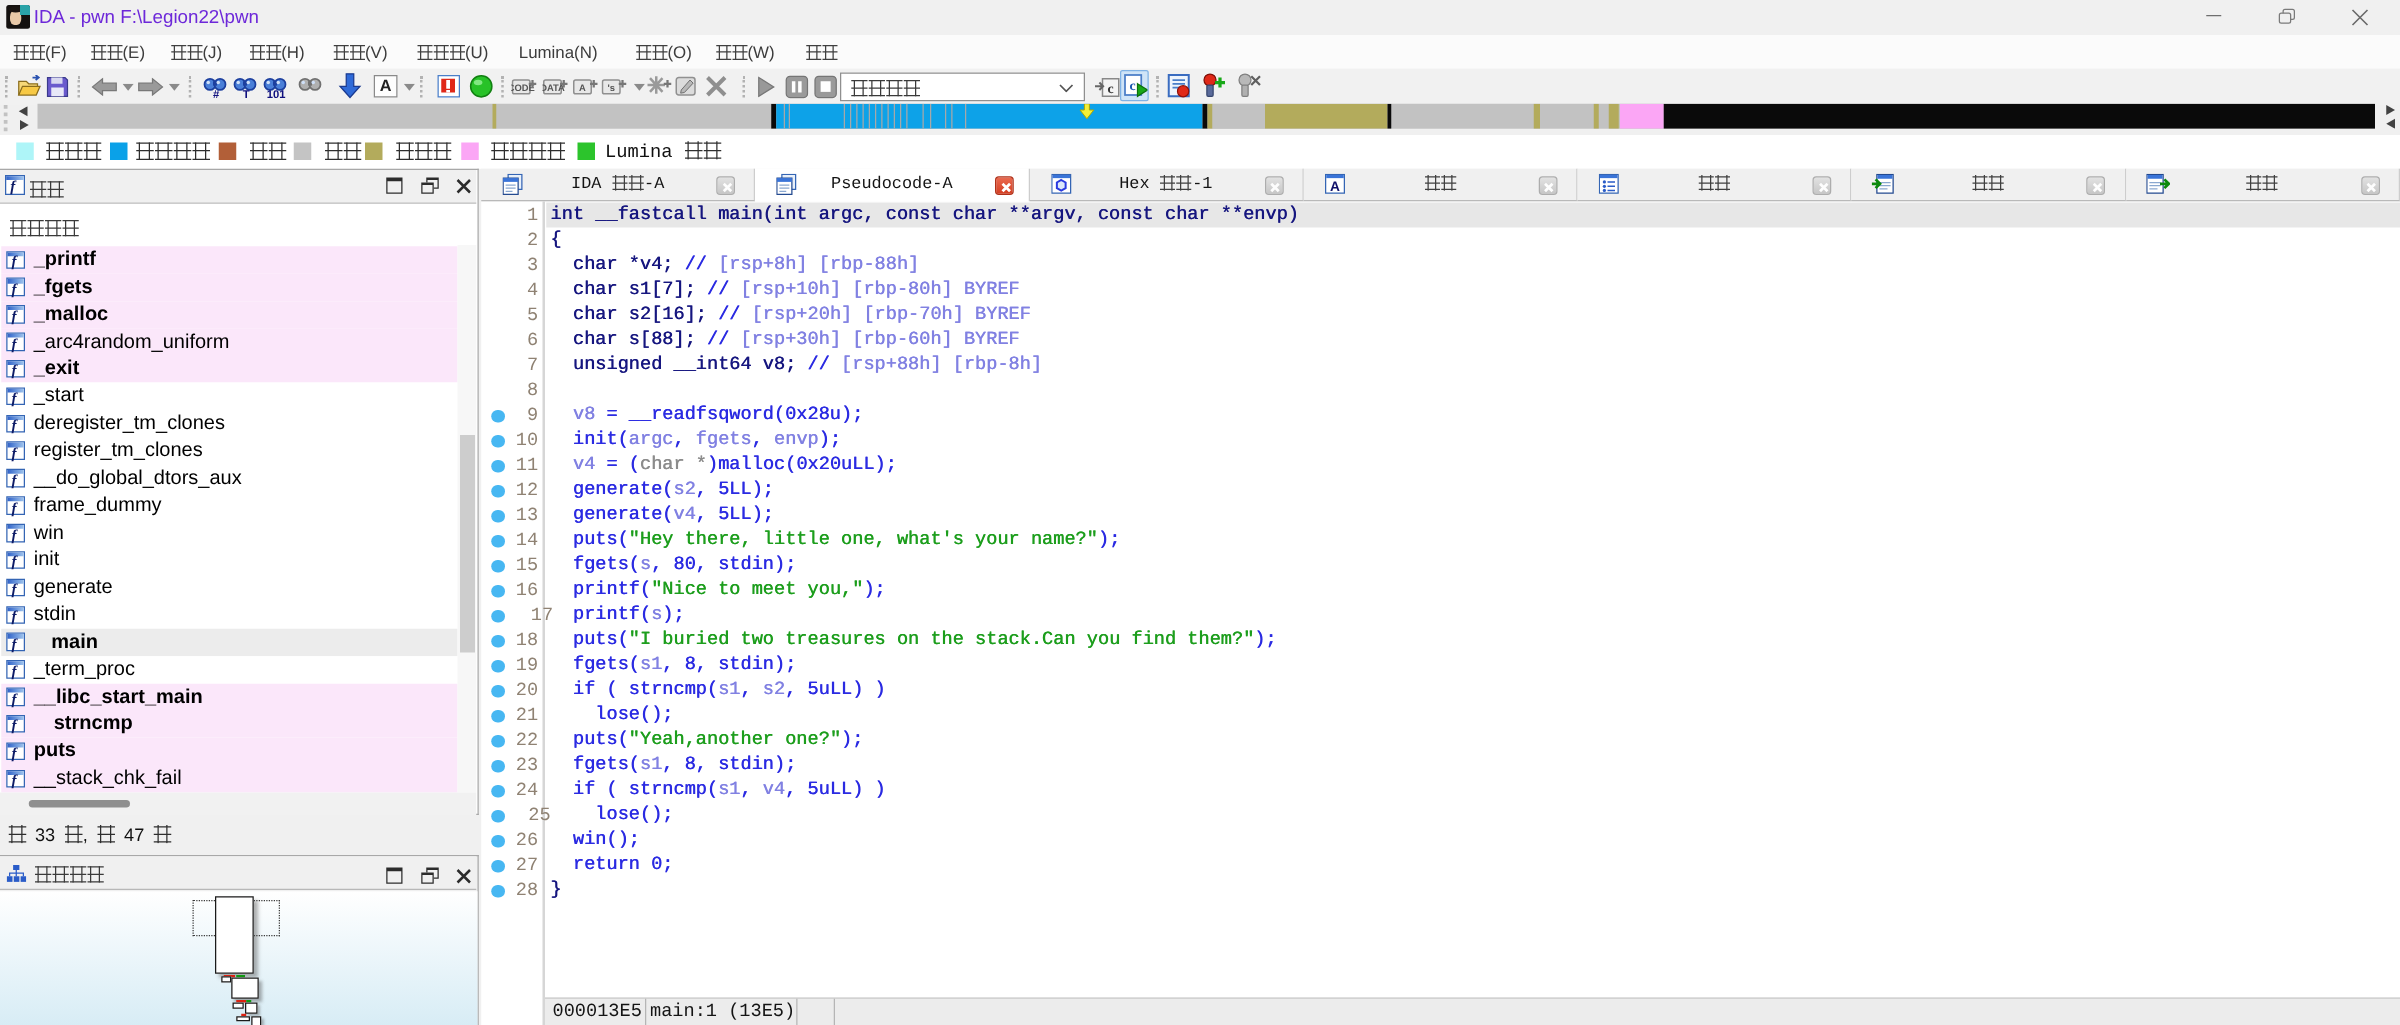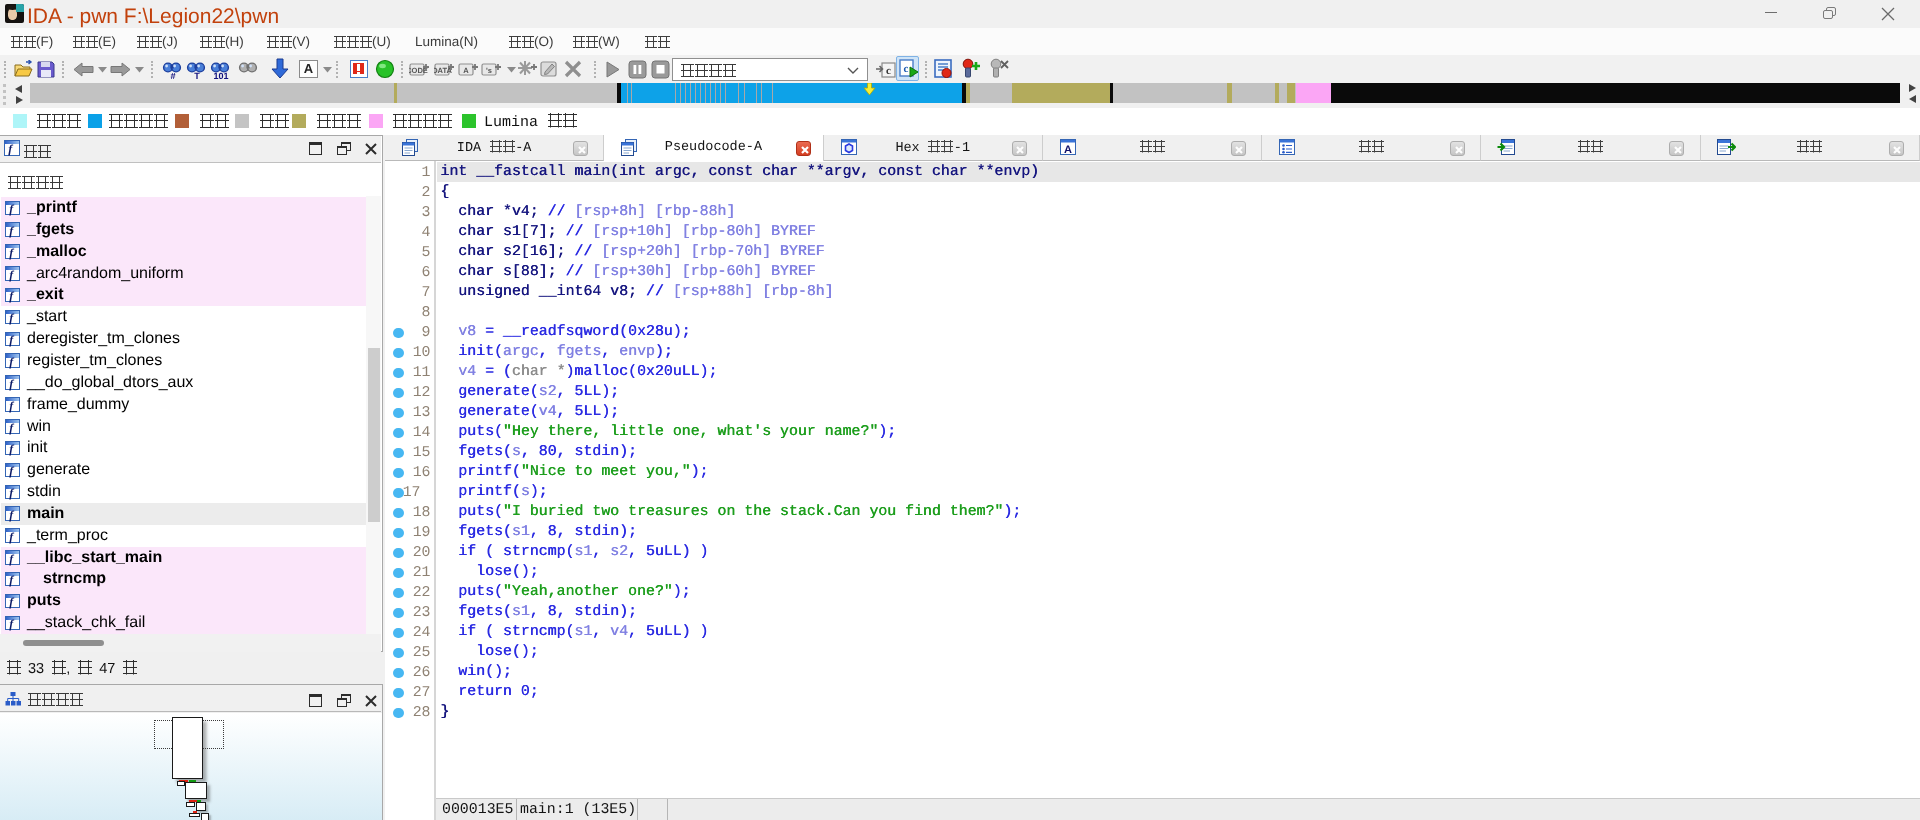--- a/index.html
+++ b/index.html
@@ -46,21 +46,21 @@
 .hseg{position:absolute;top:0;height:100%}
 .hdl{position:absolute;width:2px;top:61px;height:17px;border-left:2px dotted #b2b2b2}
 </style></head>
 <body>
 <div class="abs" style="left:0;top:0;width:1920px;height:28px;background:#f0f0f0">
 <div class="abs" style="left:5px;top:4px;width:19px;height:19px;background:#14110f;border-radius:2px;overflow:hidden">
 <div class="abs" style="left:3px;top:4px;width:9px;height:12px;background:#e8c9a8;border-radius:45% 45% 40% 40%"></div>
 <div class="abs" style="left:2px;top:1px;width:11px;height:5px;background:#1a1512;border-radius:50%"></div>
 <div class="abs" style="right:0;top:0;width:8px;height:8px;background:#2aa3a8"></div>
     </div>
-<div class="abs" style="left:27px;top:5px;font-size:21px;color:#c2410c">IDA - pwn F:\Legion22\pwn</div>
+<div class="abs" style="left:27px;top:5px;font-size:15px;color:#6d28d9">IDA - pwn F:\Legion22\pwn</div>
 <div class="abs" style="left:1765px;top:12px;width:12px;height:1.4px;background:#6e6e6e"></div>
 <div class="abs" style="left:1823px;top:7px;width:14px;height:13px">
 <div class="abs" style="left:3px;top:0;width:9.5px;height:9px;border:1.2px solid #7a7a7a;border-radius:2px"></div>
 <div class="abs" style="left:0;top:3px;width:9.5px;height:9px;border:1.2px solid #7a7a7a;border-radius:2px;background:#f0f0f0"></div>
     </div>
 <svg class="abs" style="left:1881px;top:7px" width="14" height="14">
 <path d="M1 1 L13 13 M13 1 L1 13" stroke="#6a6a6a" stroke-width="1.3"></path>
     </svg>
 </div>
 <div class="abs" style="left:0;top:28px;width:1920px;height:27px;background:#fbfbfb"></div>
@@ -409,21 +409,21 @@
         <b></b>
         <s>f</s>
       </span>
 <span style="position:absolute;left:26px;top:0">stdin</span>
     </div>
 <div class="row" style="top:366.90px;width:365px;background:#ececec;font-weight:bold">
 <span class="ficon" style="left:4px;top:3.5px;width:14.5px;height:14.5px">
         <b></b>
         <s>f</s>
       </span>
-<span style="position:absolute;left:26px;top:0">main</span>
+<span style="position:absolute;left:40px;top:0">main</span>
     </div>
 <div class="row" style="top:388.75px;width:365px;background:#fff;font-weight:normal">
 <span class="ficon" style="left:4px;top:3.5px;width:14.5px;height:14.5px">
         <b></b>
         <s>f</s>
       </span>
 <span style="position:absolute;left:26px;top:0">_term_proc</span>
     </div>
 <div class="row" style="top:410.60px;width:365px;background:#fbe7fa;font-weight:bold">
 <span class="ficon" style="left:4px;top:3.5px;width:14.5px;height:14.5px">
@@ -629,21 +629,21 @@
 <div class="code abs" style="left:440.3px;top:403.7px;height:20px"><span class="st">  generate(</span><span class="va">v4</span><span class="st">, 5LL);</span></div>
 <div class="ln abs" style="left:385px;top:424.6px;width:45.5px">14</div>
 <div class="dot" style="left:393px;top:427.6px"></div>
 <div class="code abs" style="left:440.3px;top:423.7px;height:20px"><span class="st">  puts(</span><span class="sg">"Hey there, little one, what's your name?"</span><span class="st">);</span></div>
 <div class="ln abs" style="left:385px;top:444.6px;width:45.5px">15</div>
 <div class="dot" style="left:393px;top:447.6px"></div>
 <div class="code abs" style="left:440.3px;top:443.7px;height:20px"><span class="st">  fgets(</span><span class="va">s</span><span class="st">, 80, stdin);</span></div>
 <div class="ln abs" style="left:385px;top:464.6px;width:45.5px">16</div>
 <div class="dot" style="left:393px;top:467.6px"></div>
 <div class="code abs" style="left:440.3px;top:463.7px;height:20px"><span class="st">  printf(</span><span class="sg">"Nice to meet you,"</span><span class="st">);</span></div>
-<div class="ln abs" style="left:375px;top:484.6px;width:45.5px">17</div>
+<div class="ln abs" style="left:397px;top:484.6px;width:45.5px">17</div>
 <div class="dot" style="left:393px;top:487.6px"></div>
 <div class="code abs" style="left:440.3px;top:483.7px;height:20px"><span class="st">  printf(</span><span class="va">s</span><span class="st">);</span></div>
 <div class="ln abs" style="left:385px;top:504.6px;width:45.5px">18</div>
 <div class="dot" style="left:393px;top:507.6px"></div>
 <div class="code abs" style="left:440.3px;top:503.7px;height:20px"><span class="st">  puts(</span><span class="sg">"I buried two treasures on the stack.Can you find them?"</span><span class="st">);</span></div>
 <div class="ln abs" style="left:385px;top:524.6px;width:45.5px">19</div>
 <div class="dot" style="left:393px;top:527.6px"></div>
 <div class="code abs" style="left:440.3px;top:523.7px;height:20px"><span class="st">  fgets(</span><span class="va">s1</span><span class="st">, 8, stdin);</span></div>
 <div class="ln abs" style="left:385px;top:544.6px;width:45.5px">20</div>
 <div class="dot" style="left:393px;top:547.6px"></div>
@@ -653,21 +653,21 @@
 <div class="code abs" style="left:440.3px;top:563.7px;height:20px"><span class="st">    lose();</span></div>
 <div class="ln abs" style="left:385px;top:584.6px;width:45.5px">22</div>
 <div class="dot" style="left:393px;top:587.6px"></div>
 <div class="code abs" style="left:440.3px;top:583.7px;height:20px"><span class="st">  puts(</span><span class="sg">"Yeah,another one?"</span><span class="st">);</span></div>
 <div class="ln abs" style="left:385px;top:604.6px;width:45.5px">23</div>
 <div class="dot" style="left:393px;top:607.6px"></div>
 <div class="code abs" style="left:440.3px;top:603.7px;height:20px"><span class="st">  fgets(</span><span class="va">s1</span><span class="st">, 8, stdin);</span></div>
 <div class="ln abs" style="left:385px;top:624.6px;width:45.5px">24</div>
 <div class="dot" style="left:393px;top:627.6px"></div>
 <div class="code abs" style="left:440.3px;top:623.7px;height:20px"><span class="st">  if ( strncmp(</span><span class="va">s1</span><span class="st">, </span><span class="va">v4</span><span class="st">, 5uLL) )</span></div>
-<div class="ln abs" style="left:385px;top:644.6px;width:45.5px">25</div>
+<div class="ln abs" style="left:395px;top:644.6px;width:45.5px">25</div>
 <div class="dot" style="left:393px;top:647.6px"></div>
 <div class="code abs" style="left:440.3px;top:643.7px;height:20px"><span class="st">    lose();</span></div>
 <div class="ln abs" style="left:385px;top:664.6px;width:45.5px">26</div>
 <div class="dot" style="left:393px;top:667.6px"></div>
 <div class="code abs" style="left:440.3px;top:663.7px;height:20px"><span class="st">  win();</span></div>
 <div class="ln abs" style="left:385px;top:684.6px;width:45.5px">27</div>
 <div class="dot" style="left:393px;top:687.6px"></div>
 <div class="code abs" style="left:440.3px;top:683.7px;height:20px"><span class="st">  return 0;</span></div>
 <div class="ln abs" style="left:385px;top:704.6px;width:45.5px">28</div>
 <div class="dot" style="left:393px;top:707.6px"></div>

